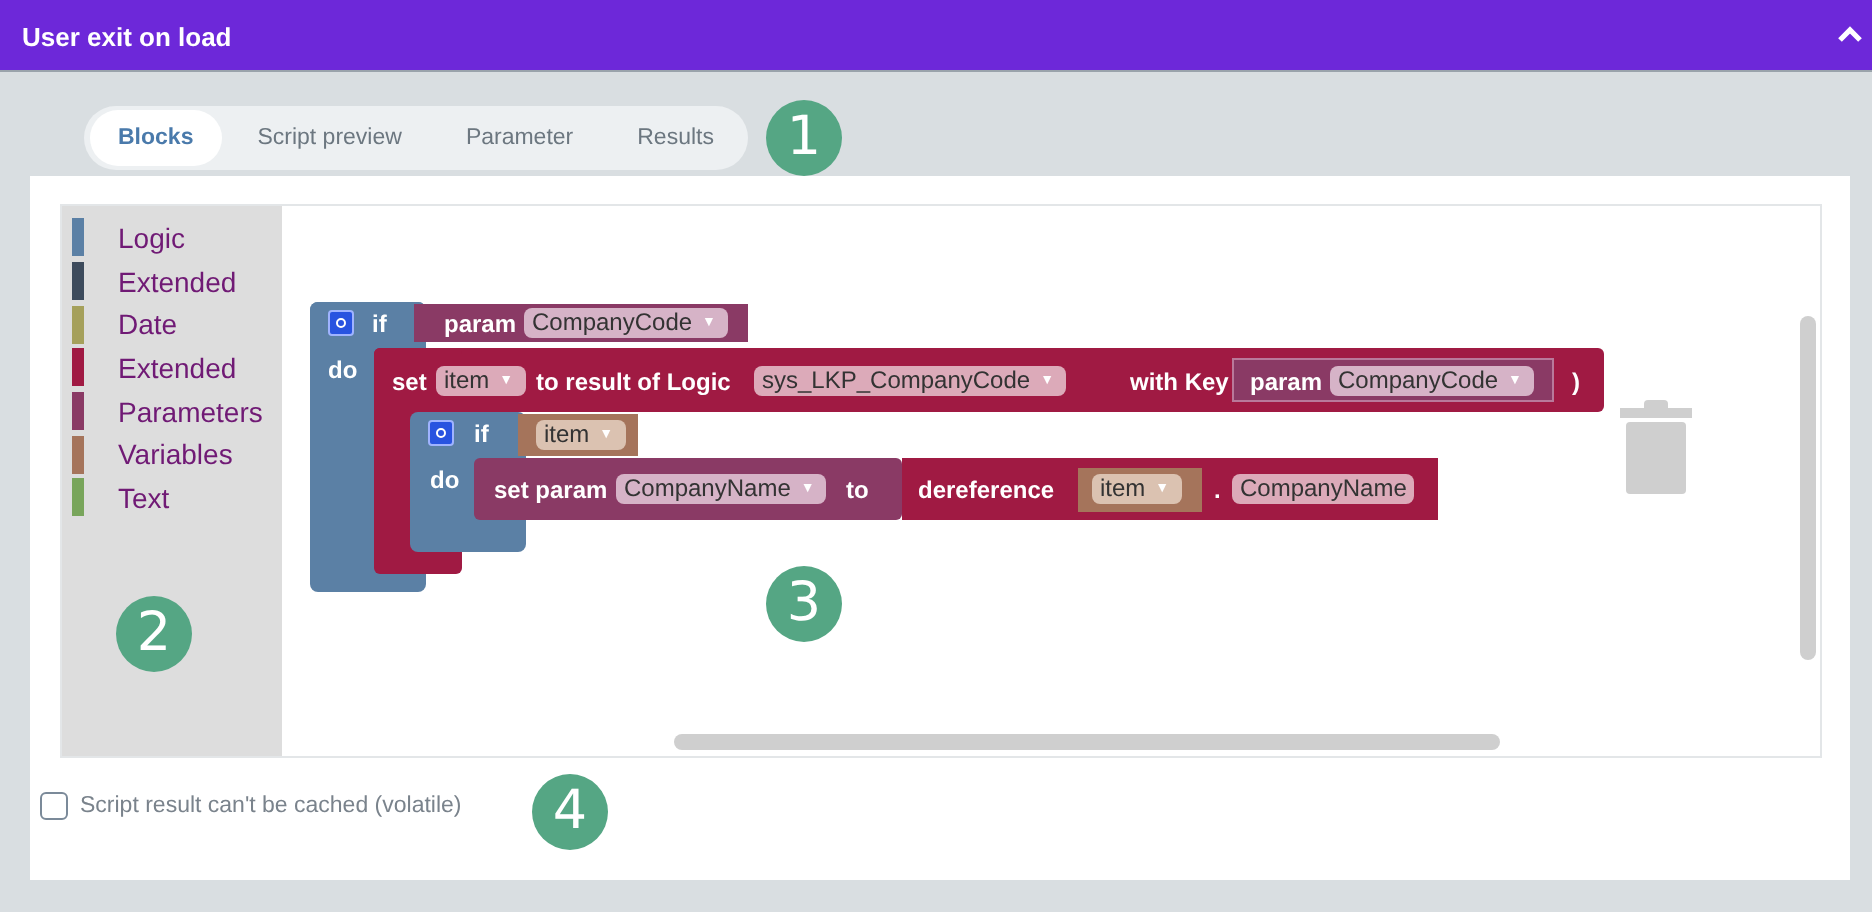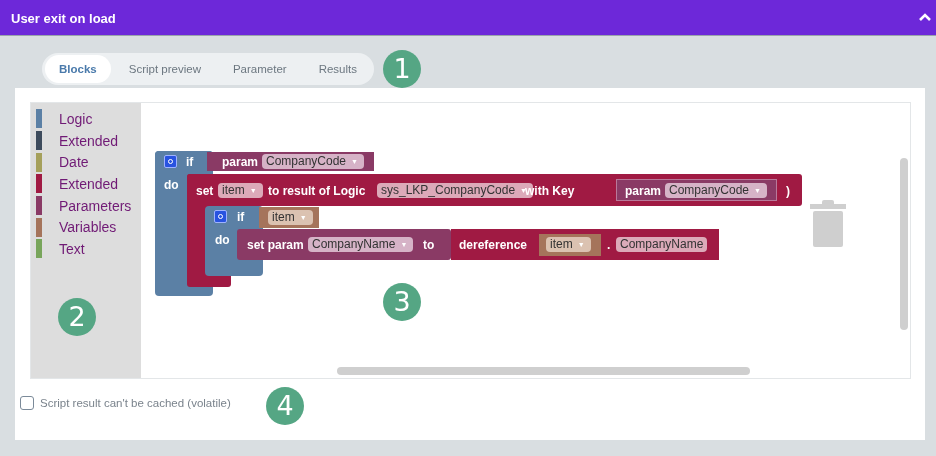--- a/index.html
+++ b/index.html
@@ -96,21 +96,21 @@
     <div class="blk" style="left:66px;top:49px;width:167px;height:19px;background:#8a3a65;"></div>
     <span class="txt" style="left:81px;top:52px;">param</span>
     <span class="field" style="left:121px;top:51px;background:#d6b3c7;"><span>CompanyCode</span><span class="arrow">▼</span></span>
 
     <div class="blk" style="left:46px;top:71px;width:615px;height:32px;background:#a01a43;border-radius:3px;"></div>
     <div class="blk" style="left:46px;top:71px;width:44px;height:113px;background:#a01a43;border-radius:3px;"></div>
     <span class="txt" style="left:55px;top:81px;">set</span>
     <span class="field" style="left:77px;top:80px;background:#dcaab9;"><span>item</span><span class="arrow">▼</span></span>
     <span class="txt" style="left:127px;top:81px;">to result of Logic</span>
     <span class="field" style="left:236px;top:80px;background:#dcaab9;"><span>sys_LKP_CompanyCode</span><span class="arrow">▼</span></span>
-    <span class="txt" style="left:384px;top:81px;">with Key</span>
+    <span class="txt" style="left:424px;top:81px;">with Key</span>
     <div class="blk" style="left:475px;top:76px;width:161px;height:22px;background:#8a3a65;border:1px solid #b9799a;"></div>
     <span class="txt" style="left:484px;top:81px;">param</span>
     <span class="field" style="left:524px;top:80px;background:#d6b3c7;"><span>CompanyCode</span><span class="arrow">▼</span></span>
     <span class="txt" style="left:645px;top:81px;">)</span>
 
     <div class="blk" style="left:64px;top:103px;width:58px;height:70px;background:#5b80a5;border-radius:4px;"></div>
     <div class="gear" style="left:73px;top:107px;"></div>
     <span class="txt" style="left:96px;top:107px;">if</span>
     <span class="txt" style="left:74px;top:130px;">do</span>
     <div class="blk" style="left:118px;top:104px;width:60px;height:21px;background:#a5745b;"></div>

